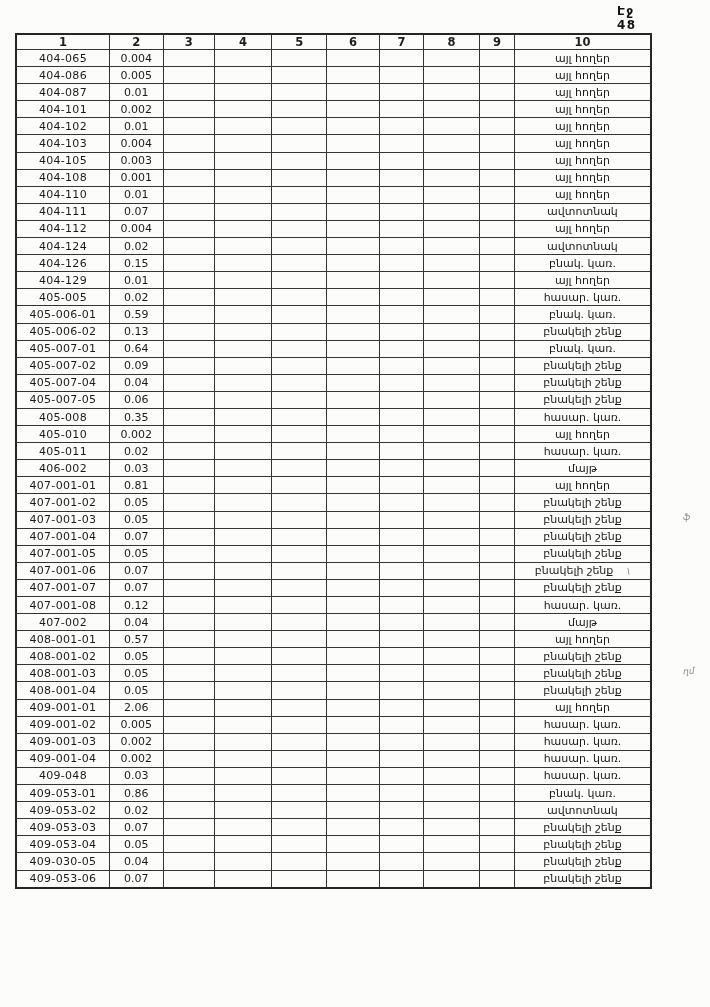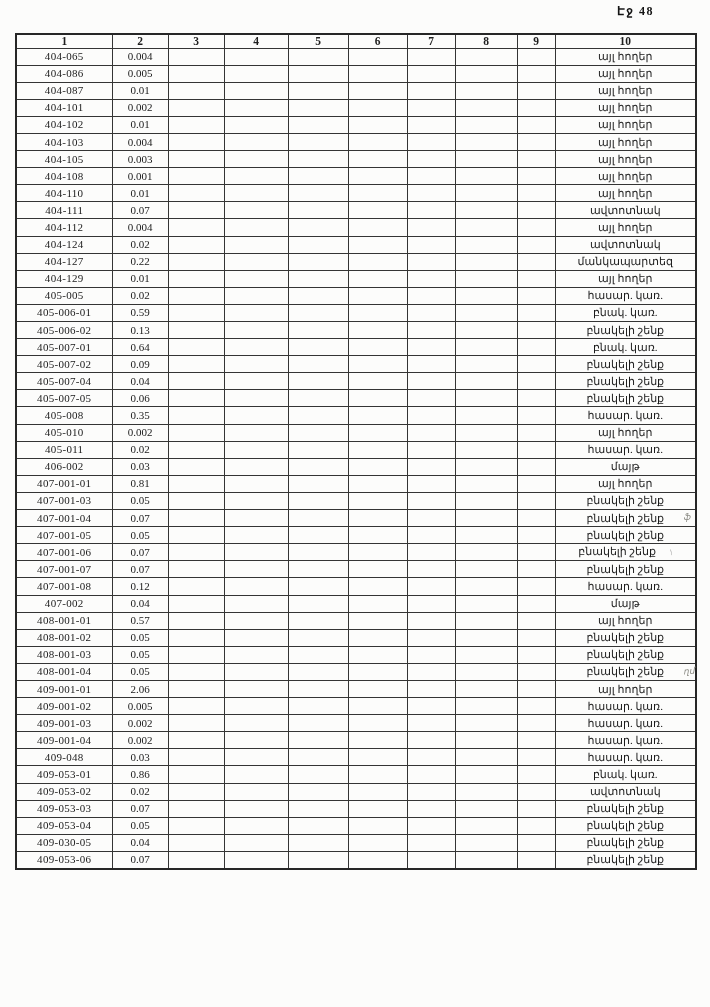--- a/index.html
+++ b/index.html
@@ -3,21 +3,21 @@
 <meta charset="utf-8">
 <style>
   html,body{margin:0;padding:0;}
   body{
     width:710px;height:1007px;
     background:#fcfcfb;
     font-family:"DejaVu Sans", sans-serif;
     color:#1b1b1b;
     overflow:hidden;
   }
-  .page{position:relative;width:710px;height:1007px;font-family:Liberation Serif, serif;}
+  .page{position:relative;width:652px;height:1007px;}
   .page-label{
     position:absolute;top:4px;left:617px;
     font-size:12px;font-weight:bold;letter-spacing:1.5px;color:#141414;
   }
   table.grid{
     position:absolute;top:33px;left:15px;
     border-collapse:collapse;table-layout:fixed;
     border:2px solid #262626;
   }
   table.grid th{
@@ -219,30 +219,30 @@
           <td></td>
           <td></td>
           <td></td>
           <td></td>
           <td></td>
           <td></td>
           <td></td>
           <td class="c-use"><span>ավտոտնակ</span></td>
         </tr>
         <tr>
-          <td class="c-code">404-127</td>
-          <td class="c-area">0.22</td>
-          <td></td>
-          <td></td>
-          <td></td>
-          <td></td>
-          <td></td>
-          <td></td>
-          <td></td>
-          <td class="c-use"><span>մանկապարտեզ</span></td>
+          <td class="c-code">404-126</td>
+          <td class="c-area">0.15</td>
+          <td></td>
+          <td></td>
+          <td></td>
+          <td></td>
+          <td></td>
+          <td></td>
+          <td></td>
+          <td class="c-use"><span>բնակ. կառ.</span></td>
         </tr>
         <tr>
           <td class="c-code">404-129</td>
           <td class="c-area">0.01</td>
           <td></td>
           <td></td>
           <td></td>
           <td></td>
           <td></td>
           <td></td>
@@ -385,20 +385,32 @@
           <td class="c-code">407-001-01</td>
           <td class="c-area">0.81</td>
           <td></td>
           <td></td>
           <td></td>
           <td></td>
           <td></td>
           <td></td>
           <td></td>
           <td class="c-use"><span>այլ հողեր</span></td>
+        </tr>
+        <tr>
+          <td class="c-code">407-001-02</td>
+          <td class="c-area">0.05</td>
+          <td></td>
+          <td></td>
+          <td></td>
+          <td></td>
+          <td></td>
+          <td></td>
+          <td></td>
+          <td class="c-use"><span>բնակելի շենք</span></td>
         </tr>
         <tr>
           <td class="c-code">407-001-03</td>
           <td class="c-area">0.05</td>
           <td></td>
           <td></td>
           <td></td>
           <td></td>
           <td></td>
           <td></td>

